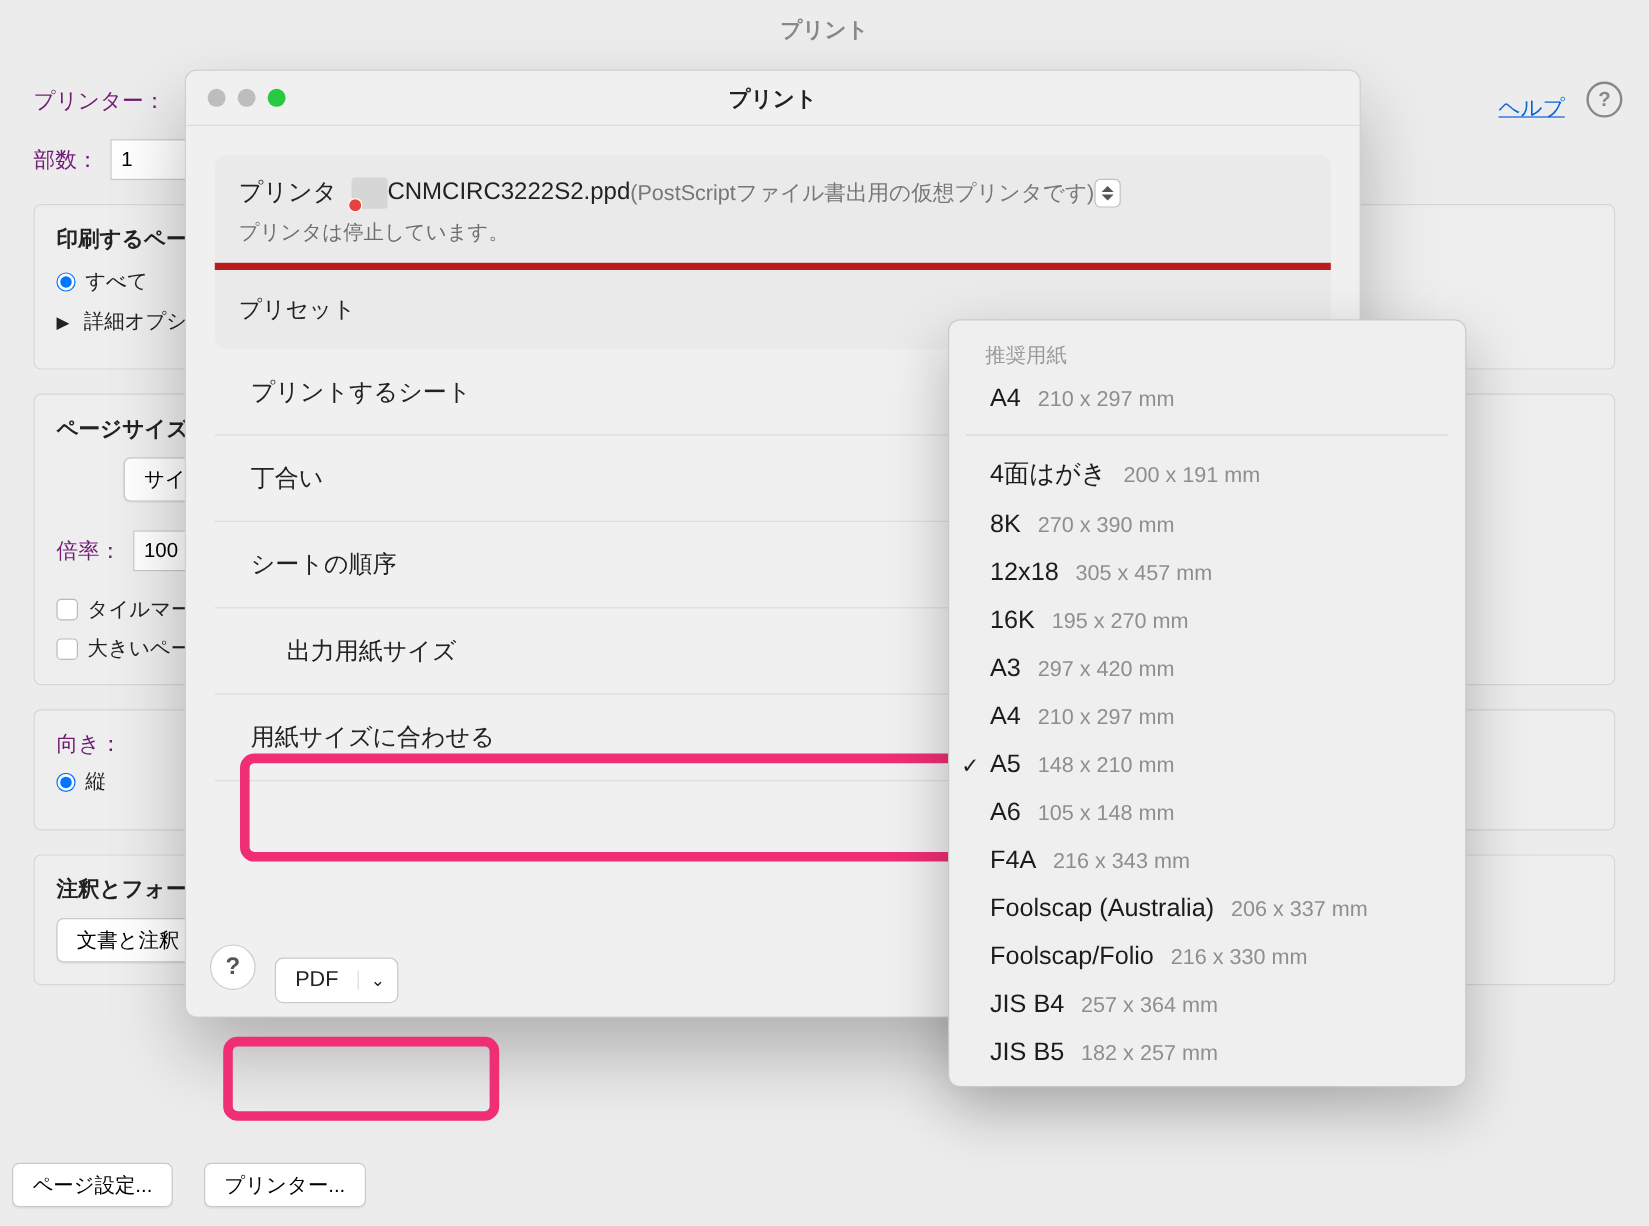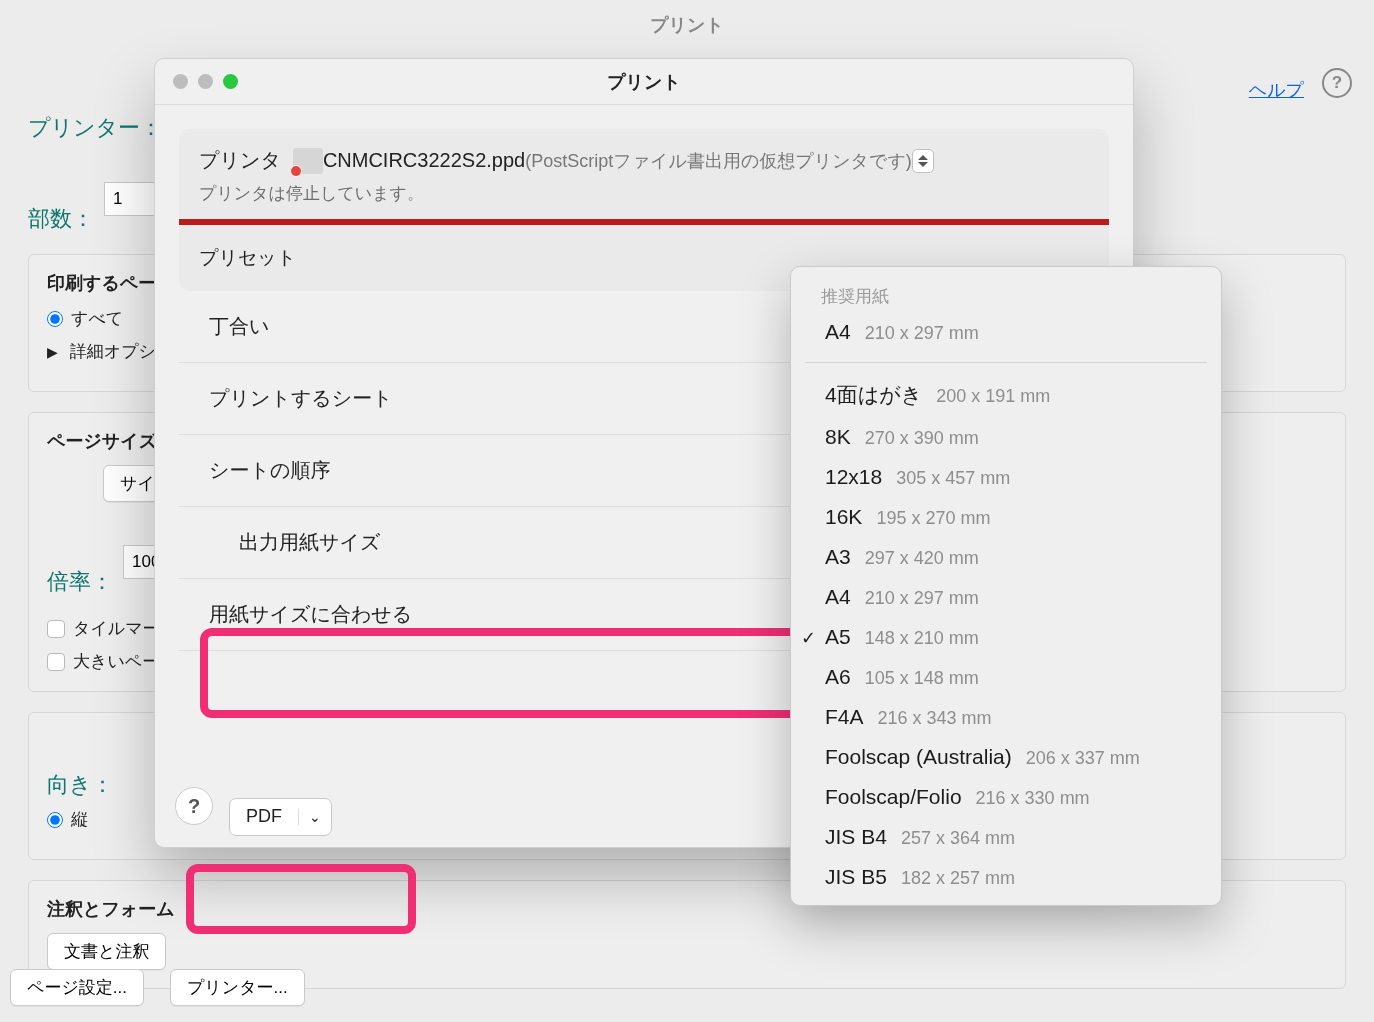--- a/index.html
+++ b/index.html
@@ -23,21 +23,21 @@
     font-weight: 600;
     color: #888;
     font-size: 18px;
   }
   .back-panel {
     position: absolute;
     left: 0; right: 0; top: 50px; bottom: 0;
     padding: 22px 28px;
   }
   .back-row { display: flex; align-items: center; margin-bottom: 20px; }
-  .back-label { color: #0f766e; font-size: 22px; margin-right: 10px; margin-top: 41px; }
+  .back-label { color: #701a75; font-size: 18px; margin-right: 10px; }
   .back-input {
     background: #fff; border: 1px solid #c8c8c8; border-radius: 0;
     height: 34px; width: 64px; padding: 0 8px; font-size: 17px;
   }
   .section-card {
     background: #eee; border: 1px solid #d6d6d6; border-radius: 6px;
     padding: 16px 18px 18px; margin-top: 20px;
   }
   .section-title { font-weight: 600; font-size: 18px; margin-bottom: 12px; }
   .radio-row { display: flex; align-items: center; gap: 8px; margin-bottom: 10px; }
@@ -258,22 +258,22 @@
       <div class="printer-icon"></div>
       <span class="printer-name">CNMCIRC3222S2.ppd</span>
       <span class="printer-desc">(PostScriptファイル書出用の仮想プリンタです)</span>
       <div class="stepper"></div>
     </div>
     <div class="printer-status">プリンタは停止しています。</div>
     <div class="preset-row">プリセット</div>
   </div>
 
   <div class="detail-list">
+    <div class="detail-row">プリントするシート</div>
     <div class="detail-row">丁合い</div>
-    <div class="detail-row">プリントするシート</div>
     <div class="detail-row">シートの順序</div>
     <div class="detail-row indent">出力用紙サイズ</div>
     <div class="detail-row">用紙サイズに合わせる</div>
   </div>
 
   <div class="fg-bottom">
     <div class="round-help">?</div>
     <div class="pdf-btn">
       <span class="lbl">PDF</span>
       <span class="drop">⌄</span>

